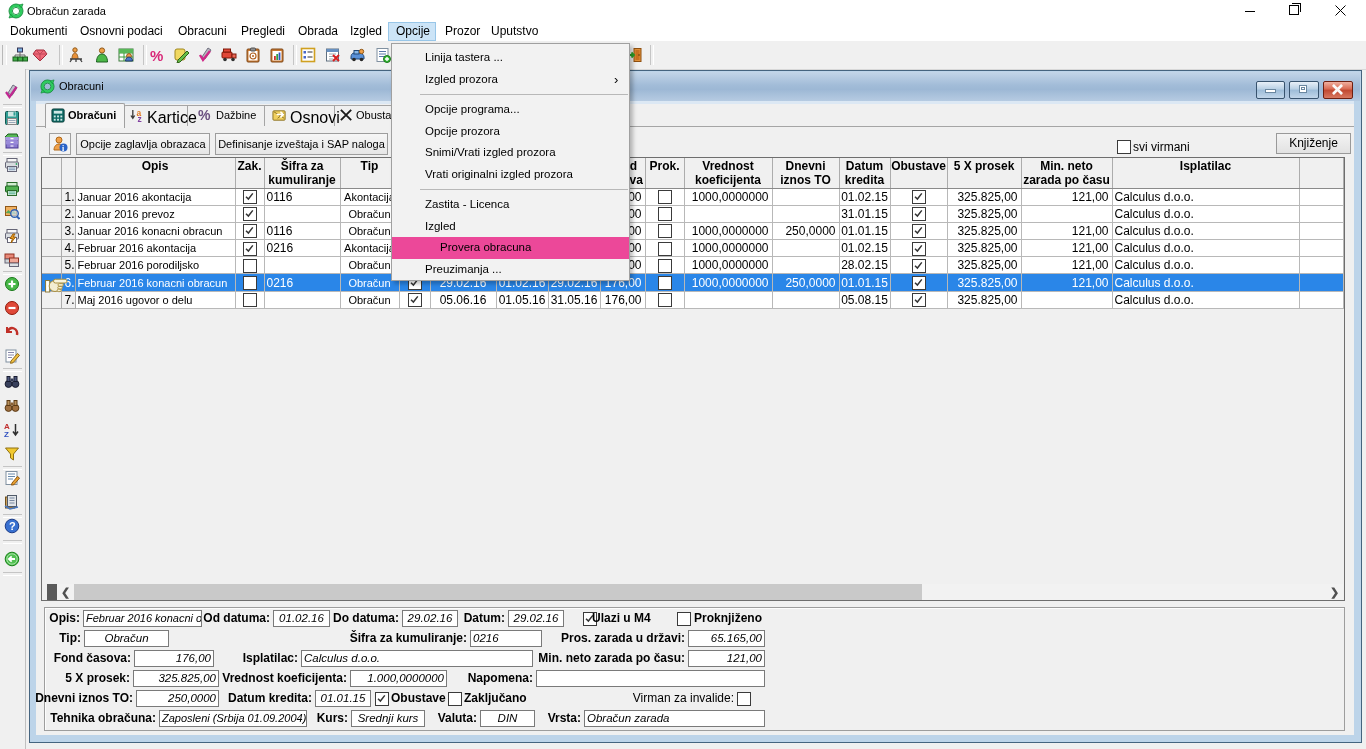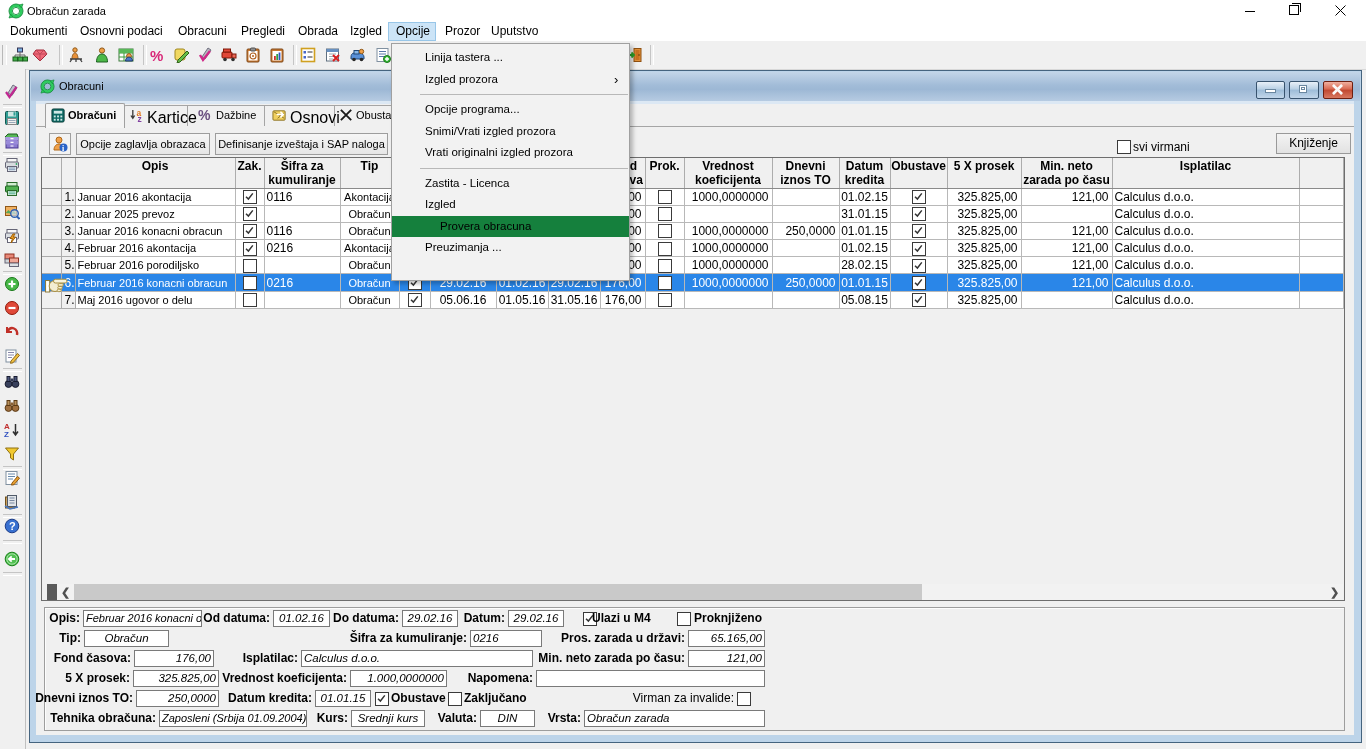--- a/index.html
+++ b/index.html
@@ -435,21 +435,21 @@
                   <path d="M2.2 6.2 L4.8 8.8 L9.6 2.6" stroke="#333" fill="none" stroke-width="1.6"></path>
                 </svg></div></td>
             <td class="dc" style="text-align:right;padding-right:3px;">325.825,00</td>
             <td class="dc" style="text-align:right;padding-right:3px;">121,00</td>
             <td class="dc" style="text-align:left;padding-left:2px;">Calculus d.o.o.</td>
             <td class="dc" style="text-align:left;padding-left:2px;"></td>
           </tr>
 <tr class="drow">
             <td class="mkc"></td>
             <td class="nmc" style="text-align:right;">2.</td>
-            <td class="dc" style="text-align:left;padding-left:2px;font-size:11px;">Januar 2025 prevoz</td>
+            <td class="dc" style="text-align:left;padding-left:2px;font-size:11px;">Januar 2016 prevoz</td>
             <td class="dc" style="text-align:center;"><div class="cbi"><svg class="ck" width="11" height="11" viewBox="0 0 12 12">
                   <path d="M2.2 6.2 L4.8 8.8 L9.6 2.6" stroke="#333" fill="none" stroke-width="1.6"></path>
                 </svg></div></td>
             <td class="dc" style="text-align:left;padding-left:2px;"></td>
             <td class="dc" style="text-align:center;font-size:11px;">Obračun</td>
             <td class="dc" style="text-align:center;"><div class="cbi"><svg class="ck" width="11" height="11" viewBox="0 0 12 12">
                   <path d="M2.2 6.2 L4.8 8.8 L9.6 2.6" stroke="#333" fill="none" stroke-width="1.6"></path>
                 </svg></div></td>
             <td class="dc" style="text-align:center;">31.01.16</td>
             <td class="dc" style="text-align:center;">01.01.16</td>
@@ -679,25 +679,26 @@
 <div class="in" style="left:584px;top:710px;width:181px;text-align:left;">Obračun zarada</div>
 
 <div class="ab" style="left:391px;top:43px;width:239px;height:238px;background:#f2f2f2;border:1px solid #a0a0a0;box-sizing:border-box;box-shadow:3px 3px 4px rgba(0,0,0,0.25);">
 <div style="padding-top:3px;">
 <div class="mi">Linija tastera ...</div>
 <div class="mi">Izgled prozora<span style="position:absolute;left:222px;font-size:13px;">›</span></div>
 <div class="msep">
           <div></div>
         </div>
 <div class="mi">Opcije programa...</div>
+<div class="mi">Opcije prozora</div>
 <div class="mi">Snimi/Vrati izgled prozora</div>
 <div class="mi">Vrati originalni izgled prozora</div>
 <div class="msep">
           <div></div>
         </div>
 <div class="mi">Zastita - Licenca</div>
 <div class="mi">Izgled</div>
-<div class="mi" style="background:#15803d;padding-left:48px;">Provera obracuna</div>
+<div class="mi" style="background:#ec4899;padding-left:48px;">Provera obracuna</div>
 <div class="mi">Preuzimanja ...</div>
 </div>
 </div>
 
 </div>
 
 </body></html>

